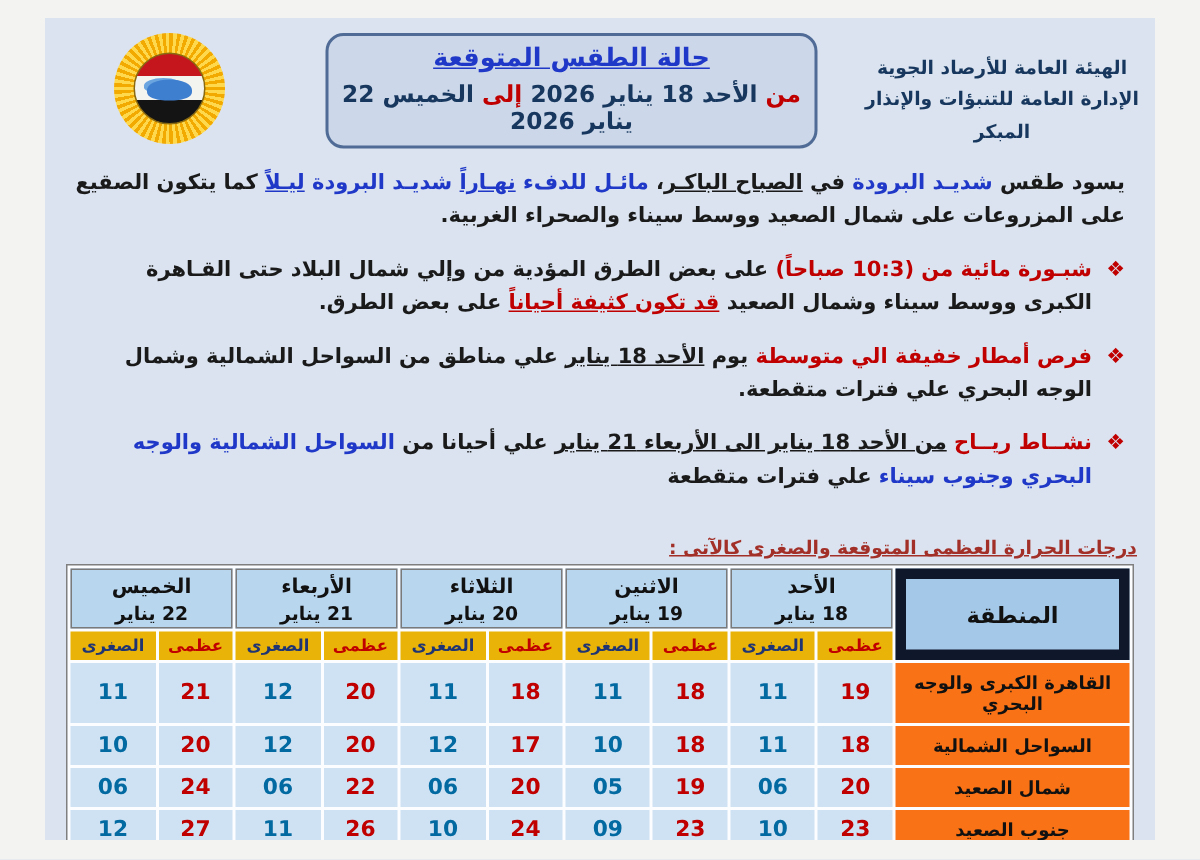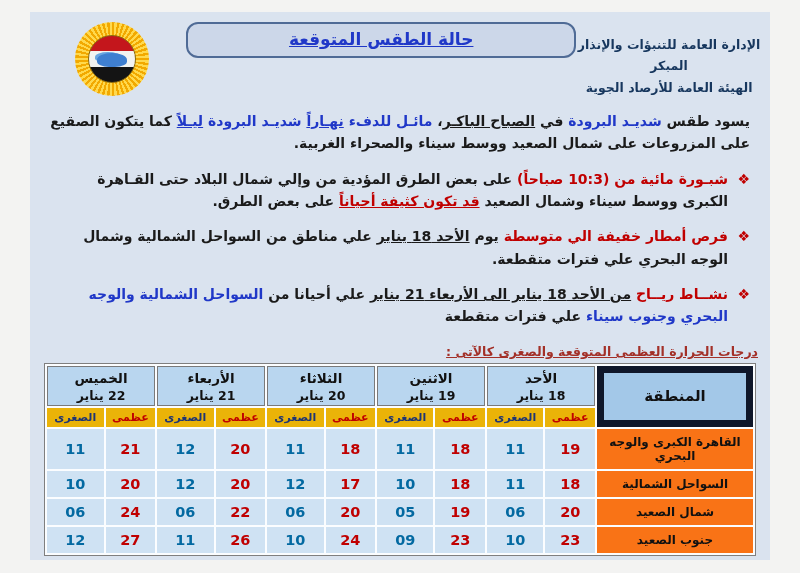--- a/index.html
+++ b/index.html
@@ -14,21 +14,21 @@
     width:740px; height:548px;
     background:#dae3ef;
     overflow:hidden;
     direction:rtl;
   }
   
   .hdr { display:flex; align-items:flex-start; padding:10px 8px 0 8px; }
   .org { width:188px; text-align:center; color:#17375e; font-weight:bold; font-size:12.5px; line-height:1.7; padding-top:12px; }
   .titlebox-wrap { flex:1; display:flex; justify-content:center; }
   .titlebox {
-    width:390px; border:2px solid #4f6b96; border-radius:12px;
+    width:328px; border:2px solid #4f6b96; border-radius:12px;
     background:#ccd7e9; text-align:center; padding:5px 8px 7px;
   }
   .title { color:#2038c8; font-size:17px; font-weight:bold; text-decoration:underline; }
   .subtitle { margin-top:5px; color:#17375e; font-size:15.5px; font-weight:bold; }
   .subtitle .rw { color:#c00000; }
   .logo-wrap { width:150px; display:flex; justify-content:center; }
   .logo {
     width:74px; height:74px; border-radius:50%;
     background:repeating-conic-gradient(from 0deg, #f2a900 0deg 4deg, #ffd94d 4deg 8deg);
     display:flex; align-items:center; justify-content:center;
@@ -47,21 +47,21 @@
   .intro { margin:12px 20px 0 20px; font-size:14px; font-weight:bold; line-height:1.6; text-align:right; color:#1a1a1a; }
   .bullet { display:flex; margin:13px 20px 0 48px; font-size:14px; font-weight:bold; line-height:1.6; }
   .bullet .mk { color:#c00000; width:22px; flex:0 0 22px; font-size:14px; }
   .bullet .bt { flex:1; color:#1a1a1a; }
   .sg.c-black { color:#1a1a1a; }
   .sg.c-blue  { color:#2038c8; }
   .sg.c-red   { color:#c00000; }
   .sg.u { text-decoration:underline; }
   
   .tbl-heading {
-    margin:16px 12px 4px; color:#a33028; font-size:12.5px; font-weight:bold;
+    margin:28px 12px 4px; color:#a33028; font-size:12.5px; font-weight:bold;
     text-decoration:underline; text-align:right;
   }
   .tblwrap { margin:2px 14px 0; border:1px solid #7f7f7f; background:#fbfdff; }
   table { width:100%; border-collapse:separate; border-spacing:2px; }
   th,td { text-align:center; vertical-align:middle; }
   th.region-h {
     background:#a3c8e8; color:#111; font-size:15px; font-weight:bold;
     width:156px; border:7px solid #0f172a;
   }
   th.day { background:#b9d6ef; color:#111; font-size:13.5px; font-weight:bold; padding:3px 0 2px; border:1px solid #7a7a7a;margin-left:20px; }
@@ -74,26 +74,29 @@
   td.temp.mx { color:#c00000; }
   td.temp.mn { color:#0369a1; }
 </style>
 </head>
 <body>
 
 <div class="doc">
 
   <div class="hdr">
     <div class="org">
+      <div>الهيئة العامة للأرصاد الجوية</div>
       <div>الإدارة العامة للتنبؤات والإنذار المبكر</div>
-      <div>الهيئة العامة للأرصاد الجوية</div>
     </div>
     <div class="titlebox-wrap">
       <div class="titlebox">
         <div class="title">حالة الطقس المتوقعة</div>
+        <div class="subtitle">
+          <span class="rw">من</span><span> الأحد 18 يناير 2026 </span><span class="rw">إلى</span><span> الخميس 22 يناير 2026</span>
+        </div>
       </div>
     </div>
     <div class="logo-wrap">
       <div class="logo">
         <div class="logo-inner">
           <div class="logo-cloud"></div>
         </div>
       </div>
     </div>
   </div>

